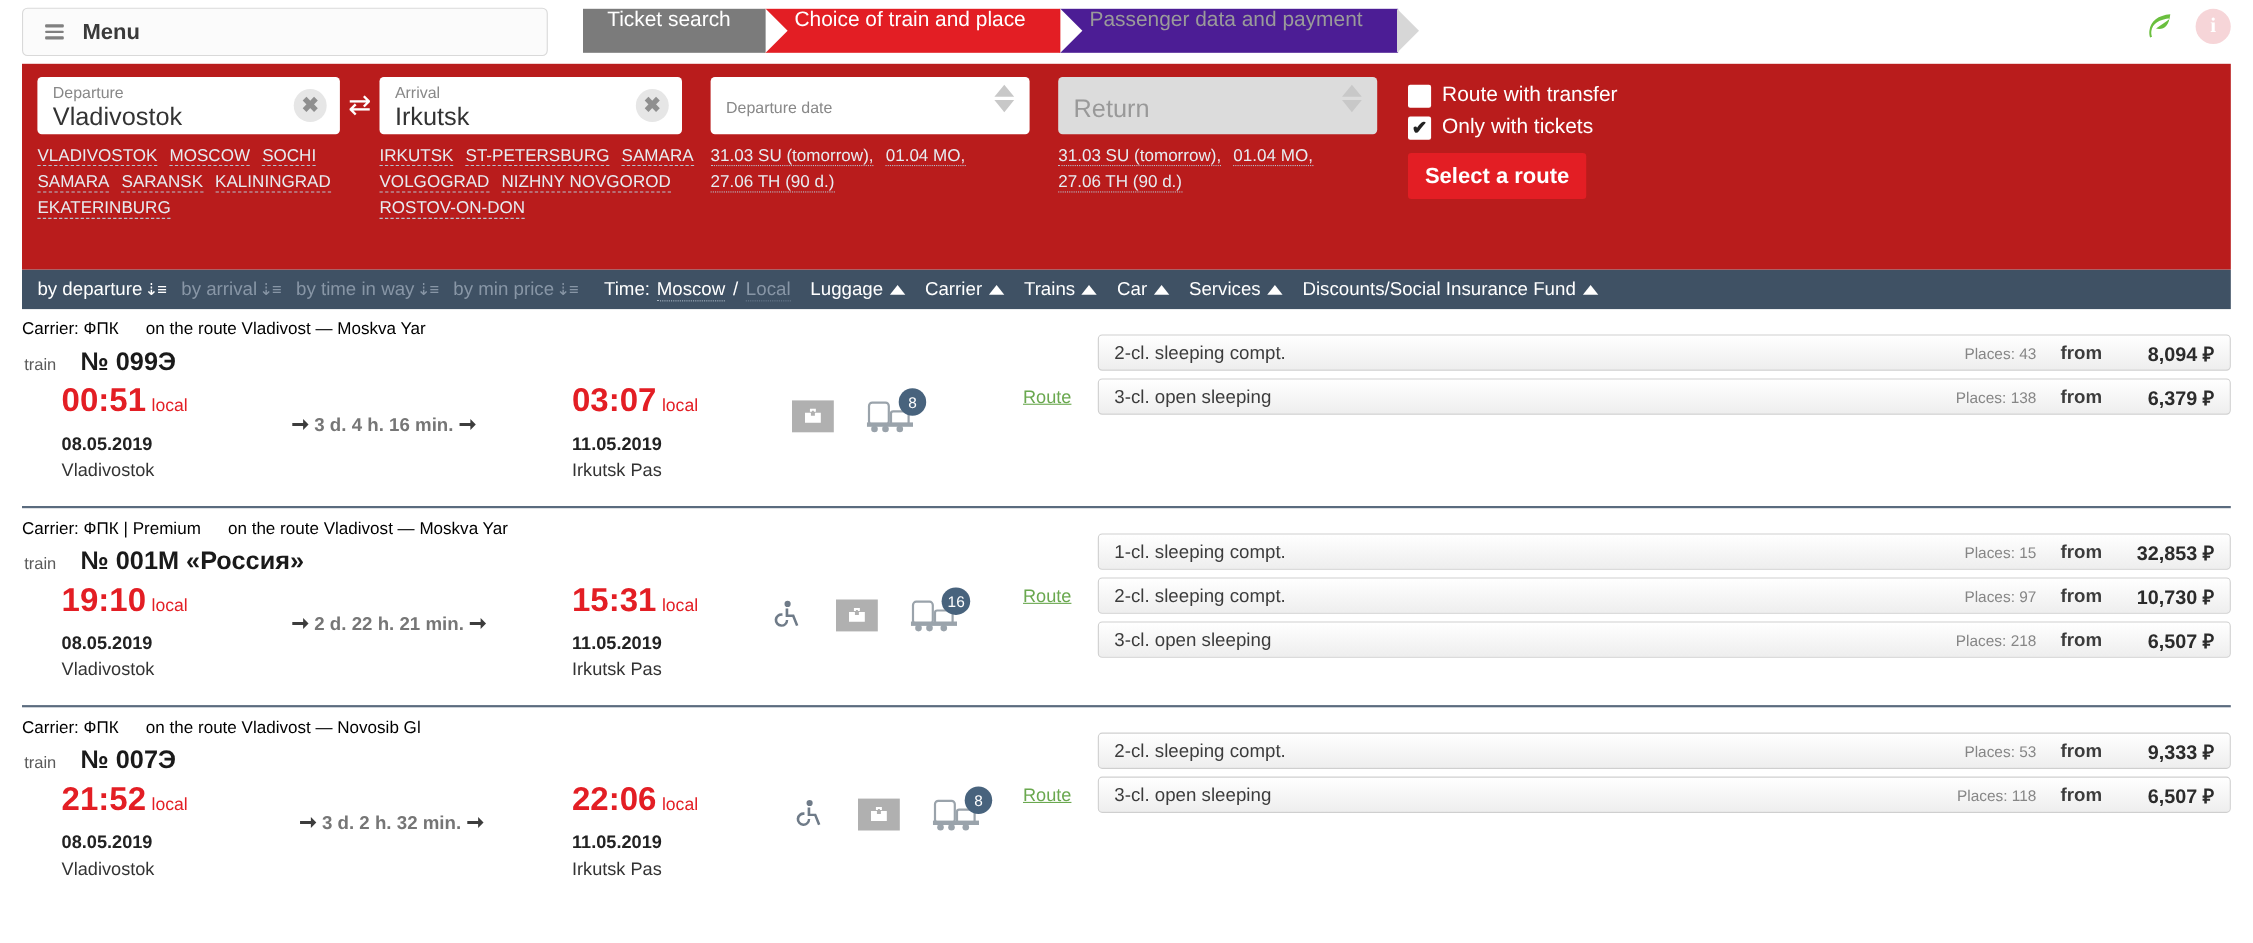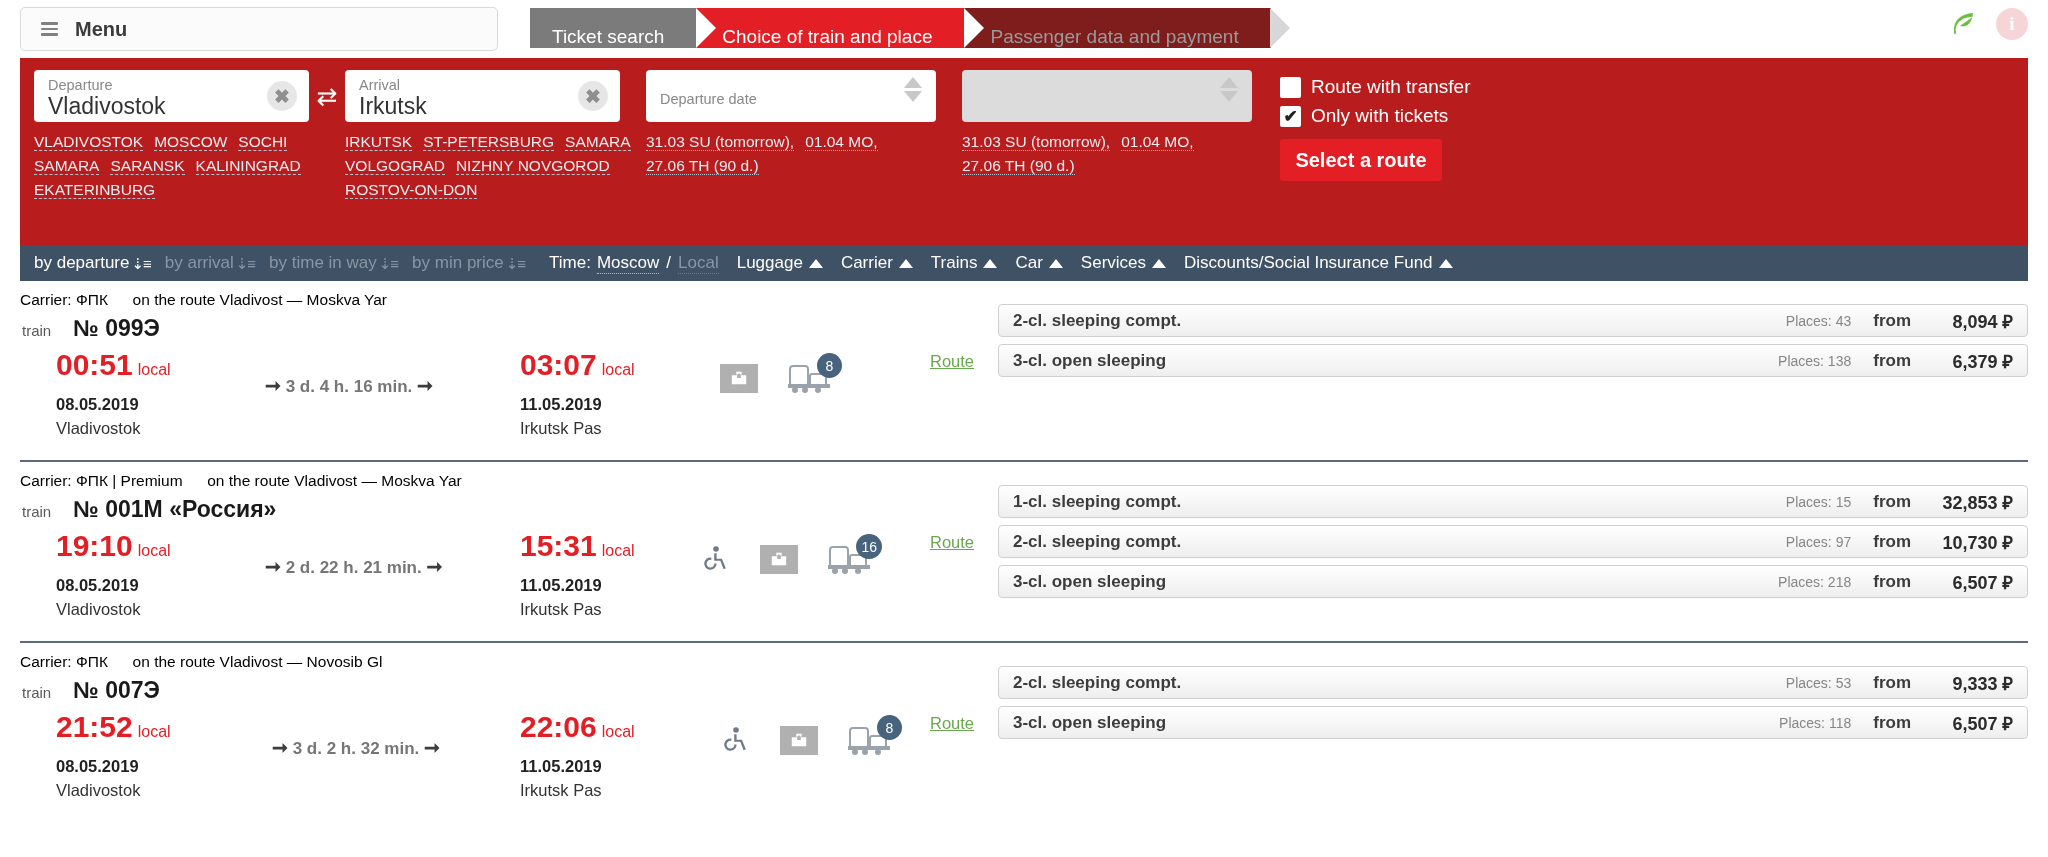--- a/index.html
+++ b/index.html
@@ -51,28 +51,28 @@
   .steps {
     position: absolute;
     left: 530px;
     top: 8px;
     display: flex;
     height: 40px;
     align-items: stretch;
   }
   .step {
     position: relative;
-    display: flex; align-items: flex-end;
-    padding: 16px 32px 0 26px;
+    display: flex; align-items: flex-start;
+    padding: 0 32px 0 26px;
     font-size: 19px;
     white-space: nowrap;
   }
   .step.done { background: #7b7b7b; color: #ffffff; padding-left: 22px; }
   .step.active { background: #e31e24; color: #ffffff; }
-  .step.todo { background: #7f1d1d; color: #9a9a9a; }
+  .step.todo { background: #4c1d95; color: #9a9a9a; }
   .step:after {
     content: "";
     position: absolute; right: -19px; top: 0;
     width: 0; height: 0;
     border-top: 20px solid transparent;
     border-bottom: 20px solid transparent;
     border-left: 20px solid #7b7b7b;
     z-index: 2;
   }
   .step.active:after { border-left-color: #e31e24; }
@@ -332,21 +332,21 @@
   .fare {
     display: flex; align-items: center;
     height: 33px;
     margin-bottom: 7px;
     border: 1px solid #cfcfcf;
     border-radius: 4px;
     background: linear-gradient(#ffffff, #eeeeee);
     padding: 0 14px 0 14px;
     cursor: pointer;
   }
-  .fare-name { font-size: 17px; font-weight: bold; color: #3c3c3c; flex: 1; }
+  .fare-name { font-size: 17px; font-weight: normal; color: #3c3c3c; flex: 1; }
   .fare-places { font-size: 14px; color: #868686; margin-right: 22px; }
   .fare-from { font-size: 17px; font-weight: bold; color: #3c3c3c; margin-right: 16px; }
   .fare-price {
     font-size: 18px; font-weight: bold; color: #2b2b2b;
     min-width: 86px; text-align: right;
   }
 </style>
 </head>
 <body>
 
@@ -424,20 +424,21 @@
         </div>
       </div>
       <div class="suggest dates">
         <a>31.03 SU (tomorrow),</a><a>01.04 MO,</a><br>
         <a>27.06 TH (90 d.)</a>
       </div>
     </div>
 
     <div class="field-group" style="width:290px; margin-left:26px;">
       <div class="field muted">
+        <div class="field-value placeholder">Return</div>
         <div class="spinner">
           <div class="up"></div>
           <div class="dn"></div>
         </div>
       </div>
       <div class="suggest dates">
         <a>31.03 SU (tomorrow),</a><a>01.04 MO,</a><br>
         <a>27.06 TH (90 d.)</a>
       </div>
     </div>

